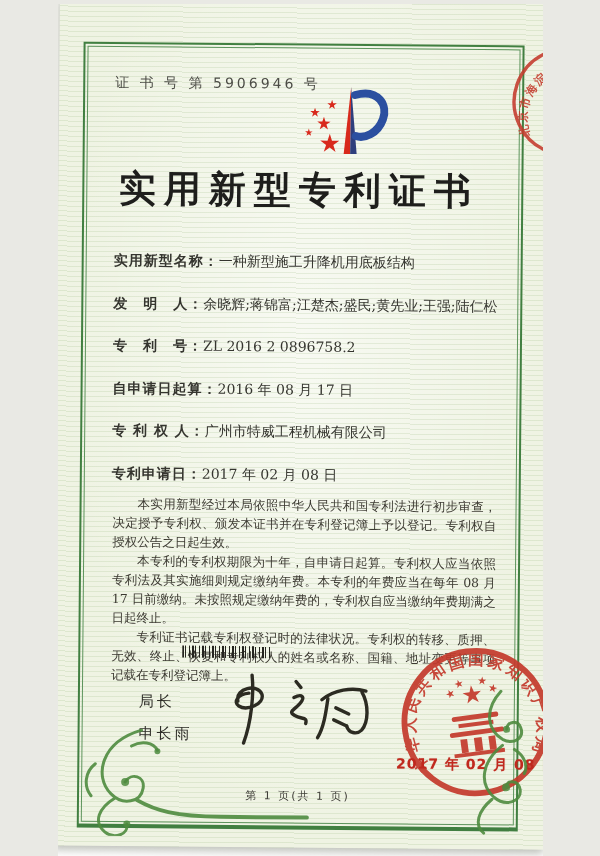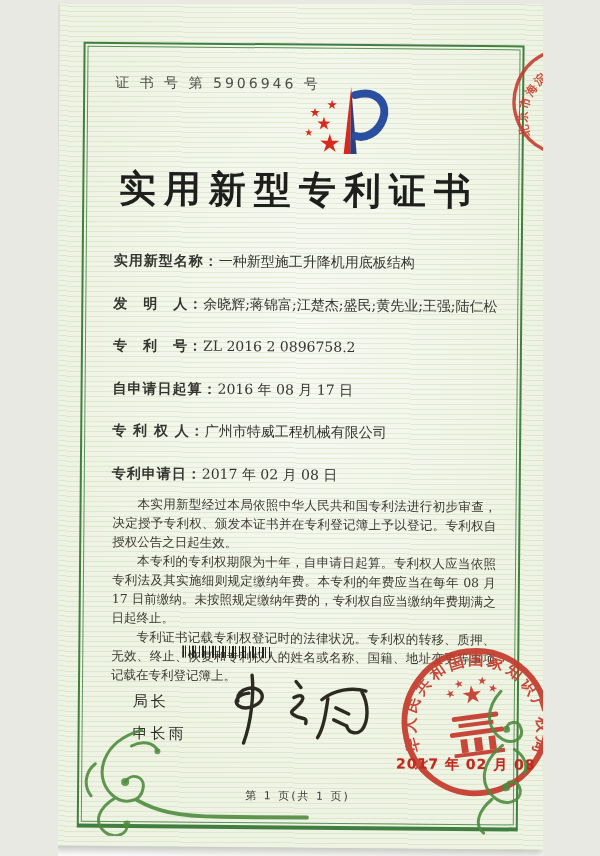--- a/index.html
+++ b/index.html
@@ -25,21 +25,21 @@
           font-family:"DejaVu Serif",serif;font-size:14px;color:#35352f;}
   .field-row{line-height:18px;margin-bottom:24.5px;white-space:nowrap;}
   .field-label{letter-spacing:1px;font-weight:bold;}
   .paras{position:absolute;top:498px;left:57px;right:50px;
          font-family:"DejaVu Serif",serif;font-size:12.5px;line-height:19px;
          color:#3c3a32;text-align:justify;}
   .paras p{margin:0;text-indent:2em;}
   .barcode{position:absolute;top:649px;left:128px;width:88px;height:12px;
            background:repeating-linear-gradient(90deg,#25241f 0 2px,transparent 2px 3px,
              #25241f 3px 4px,transparent 4px 7px,#25241f 7px 8px,transparent 8px 10px);}
-  .director{position:absolute;left:79px;top:696px;color:#2e2d28;font-size:15px;letter-spacing:3px;font-family:Liberation Mono, monospace;}
+  .director{position:absolute;left:85px;top:696px;color:#2e2d28;font-size:15px;letter-spacing:3px;font-family:Liberation Mono, monospace;}
   .director div{margin-bottom:13px;}
   .sig{position:absolute;left:162px;top:664px;width:170px;height:102px;}
   .seal{position:absolute;opacity:.88;}
   .seal-tax{top:44px;left:450px;width:116px;height:116px;transform:rotate(-26deg);}
   .seal-office{top:645px;left:344px;width:156px;height:156px;transform:rotate(-8deg);opacity:.92;}
   .datestamp{position:absolute;top:757px;left:338px;width:170px;text-align:center;
              font-size:14px;font-weight:bold;letter-spacing:1px;color:#c0291e;
              text-shadow:0 0 1px rgba(192,41,30,.4);}
   .pagefoot{position:absolute;top:791px;left:24px;right:26px;text-align:center;
             font-size:11px;color:#3f3e38;letter-spacing:2px;}

